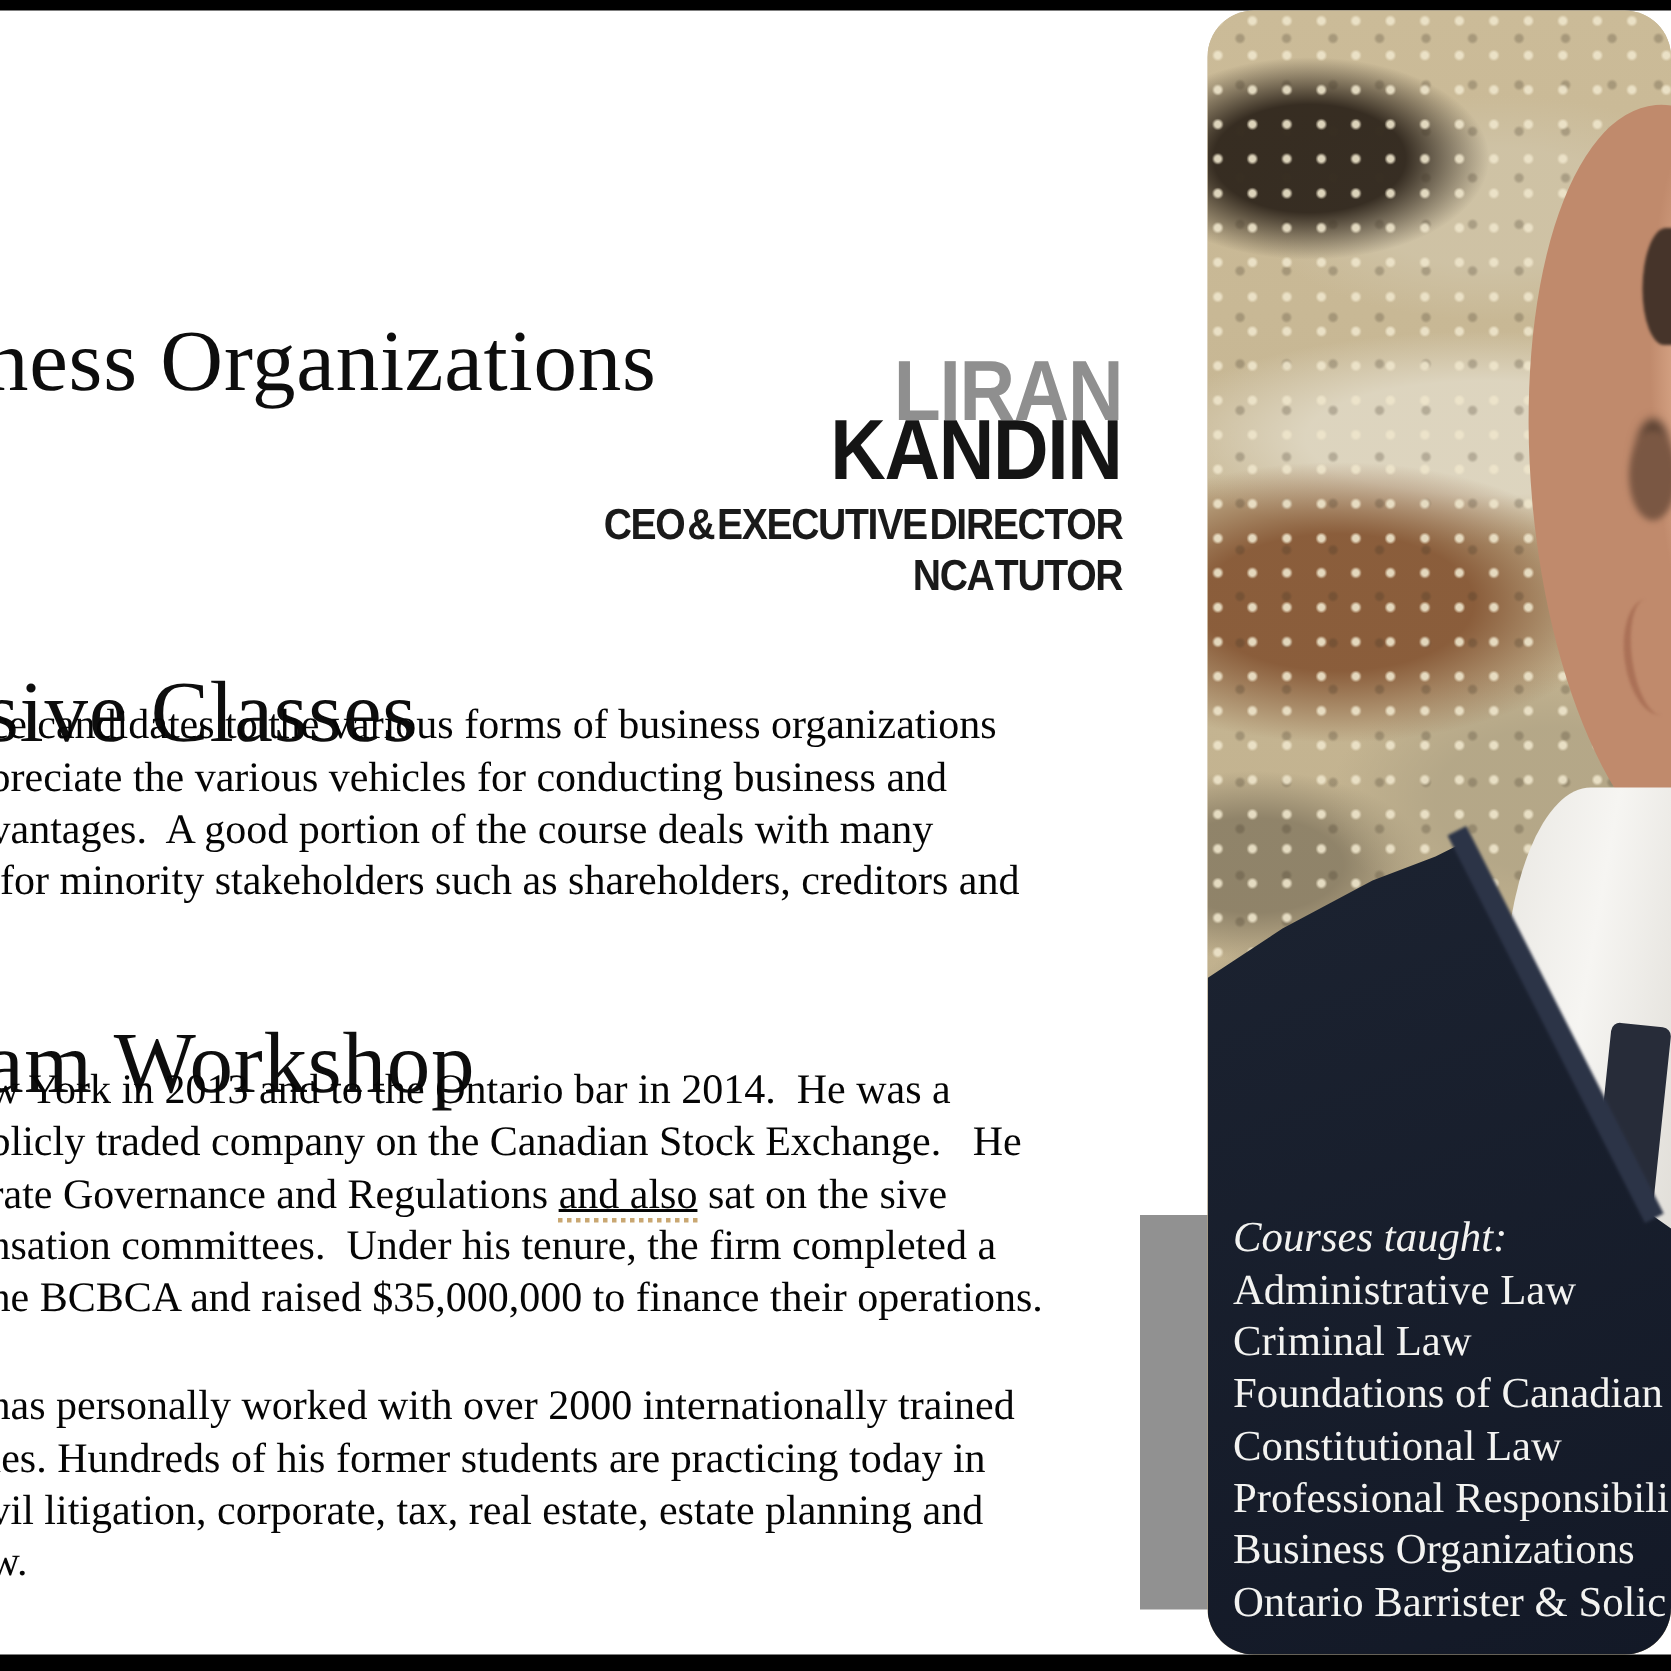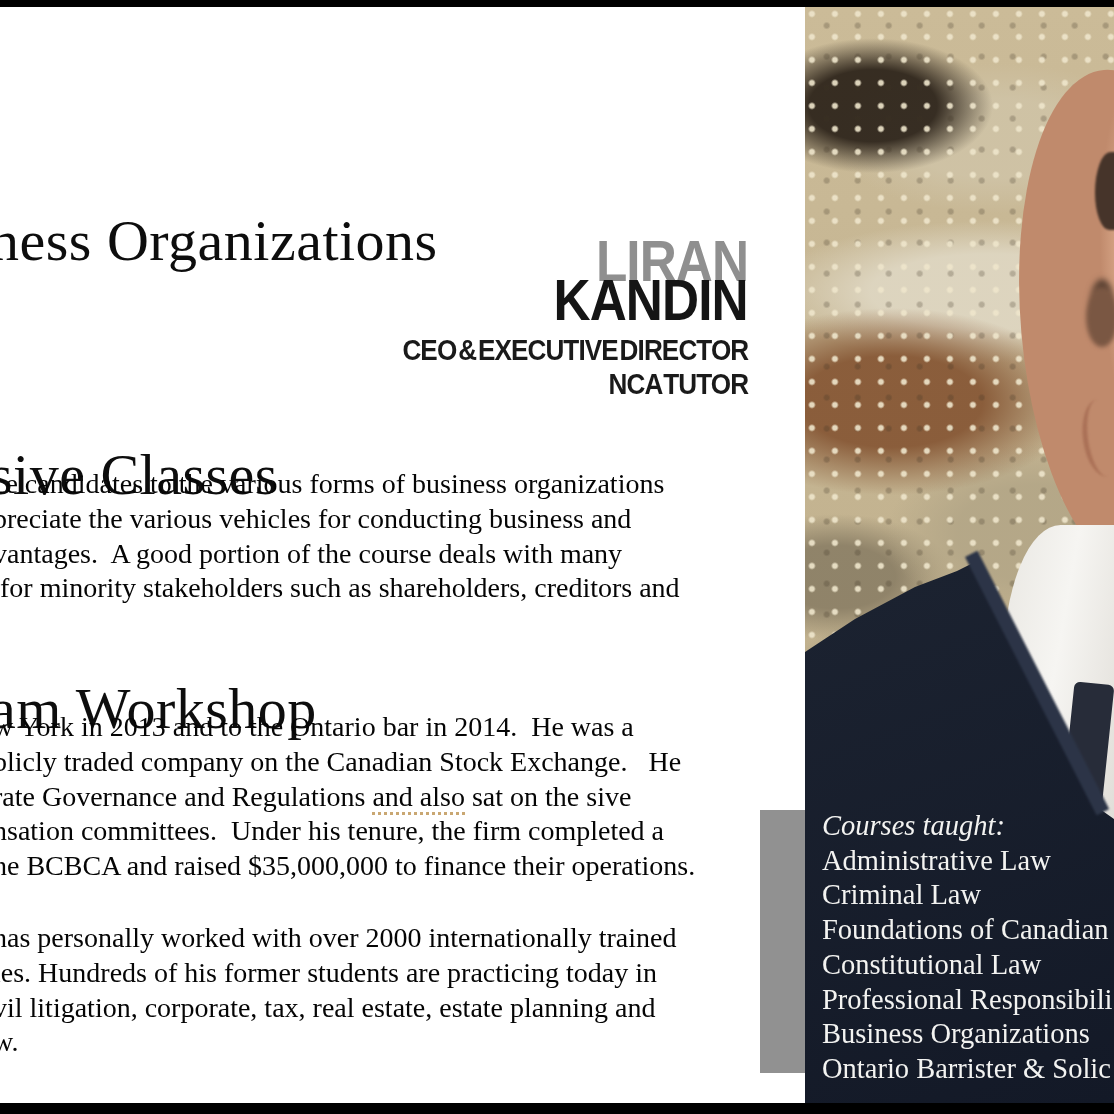--- a/index.html
+++ b/index.html
@@ -27,29 +27,29 @@
              transform:scaleX(0.9);transform-origin:right center;white-space:pre;}
   .name-role{top:336px;}
   .name-org{top:370px;}
 
   
   .para{position:absolute;left:-7px;font-size:28px;line-height:34.8px;color:#050505;}
   .para .line{white-space:pre;}
   .p1{top:467px;}
   .p2{top:710px;}
   .p3{top:921px;}
-  .ins{text-decoration-thickness:2px;
+  .ins{text-decoration:underline;text-decoration-thickness:2px;
        border-bottom:3px dotted #c9a772;padding-bottom:0px;}
 
   
   .gray-bar{position:absolute;left:760px;top:810px;width:46px;height:263px;background:#919191;}
 
   
   .photo{position:absolute;left:805px;top:7px;width:309px;height:1096px;overflow:hidden;
-         background:#c6b694;}
+         background:#c6b694;border-radius:31px;}
   .wall{position:absolute;inset:0;
     background-image:
       radial-gradient(circle at 30% 30%, rgba(238,229,203,0.9) 0 2px, transparent 4px),
       radial-gradient(circle at 70% 60%, rgba(60,50,35,0.25) 0 2px, transparent 4px),
       radial-gradient(160px 90px at 22% 9%, rgba(42,33,24,0.92) 0 40%, transparent 75%),
       radial-gradient(260px 130px at 28% 36%, rgba(128,78,44,0.85) 0 35%, transparent 72%),
       radial-gradient(300px 95px at 60% 26%, rgba(222,214,193,0.95) 0 40%, transparent 75%),
       radial-gradient(220px 110px at 42% 62%, rgba(140,134,114,0.8) 0 35%, transparent 70%),
       radial-gradient(240px 120px at 20% 78%, rgba(163,148,122,0.9) 0 40%, transparent 75%),
       radial-gradient(220px 100px at 62% 12%, rgba(207,195,166,0.9) 0 40%, transparent 75%),

